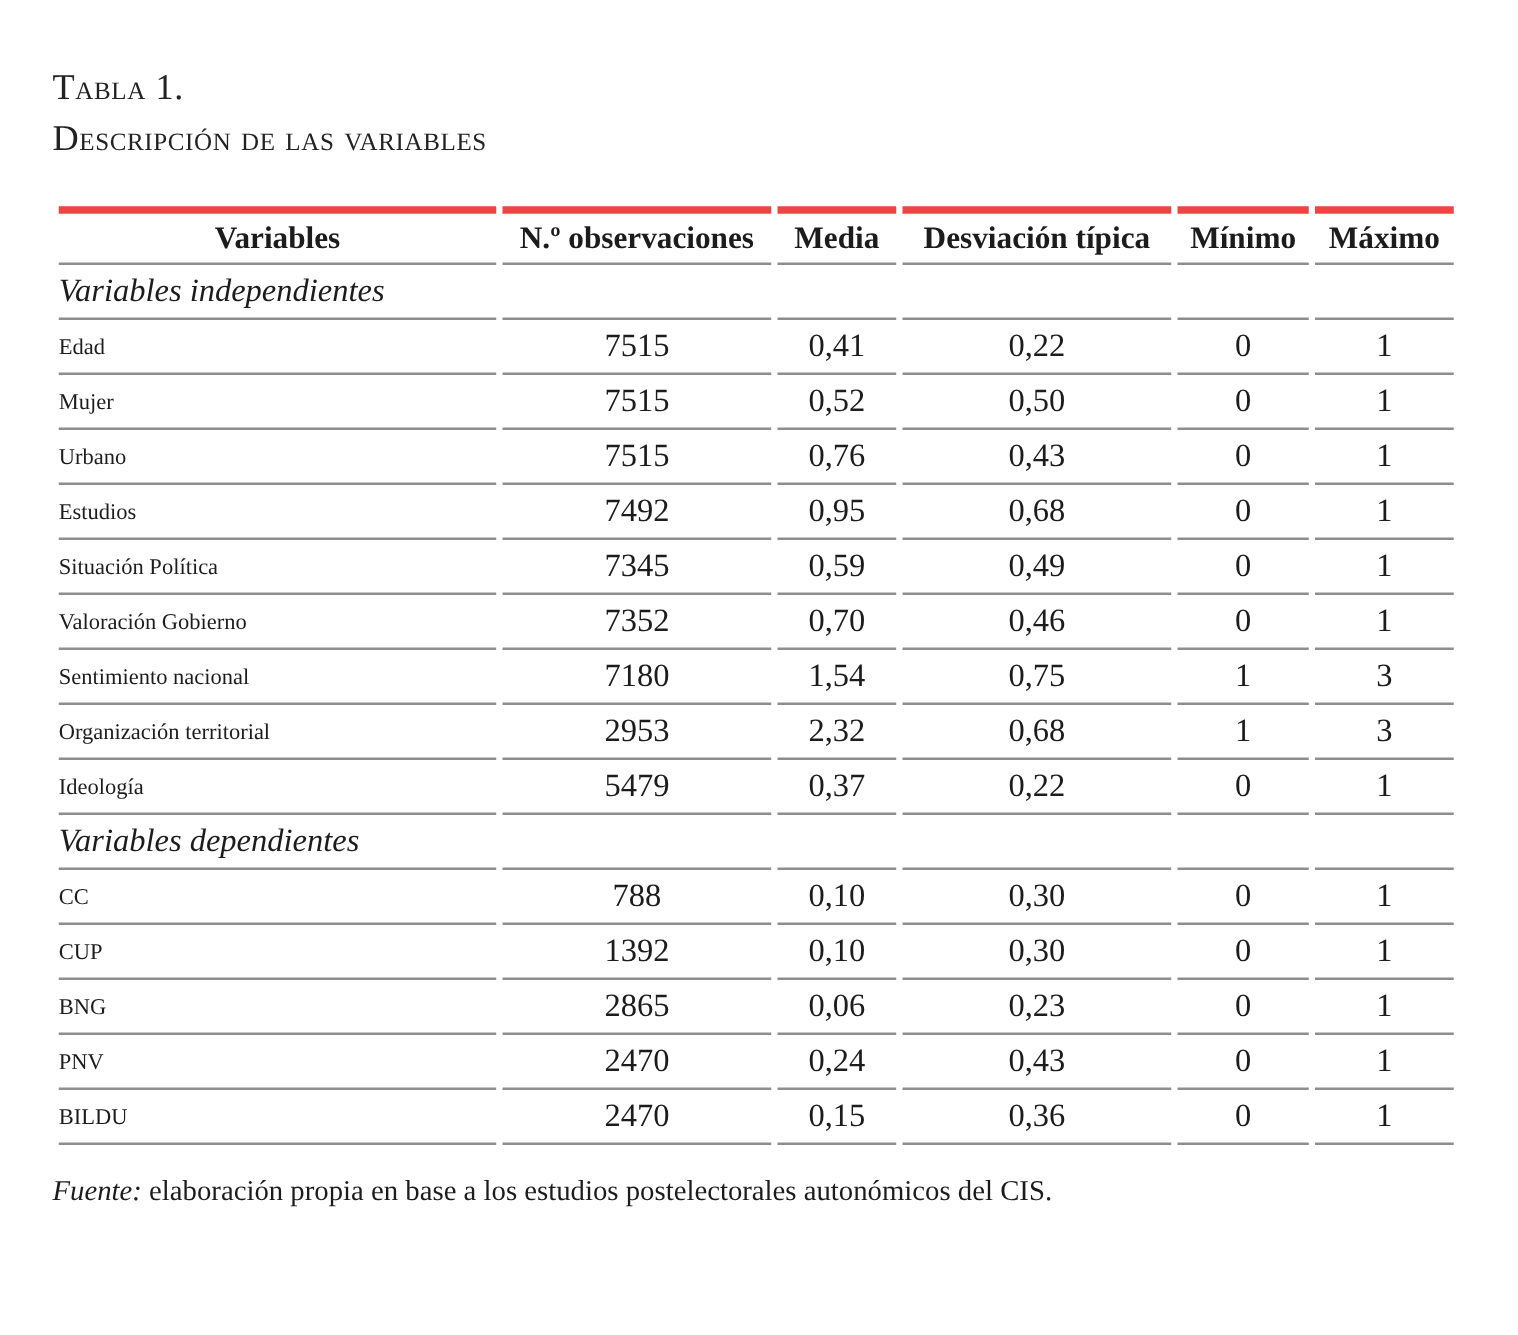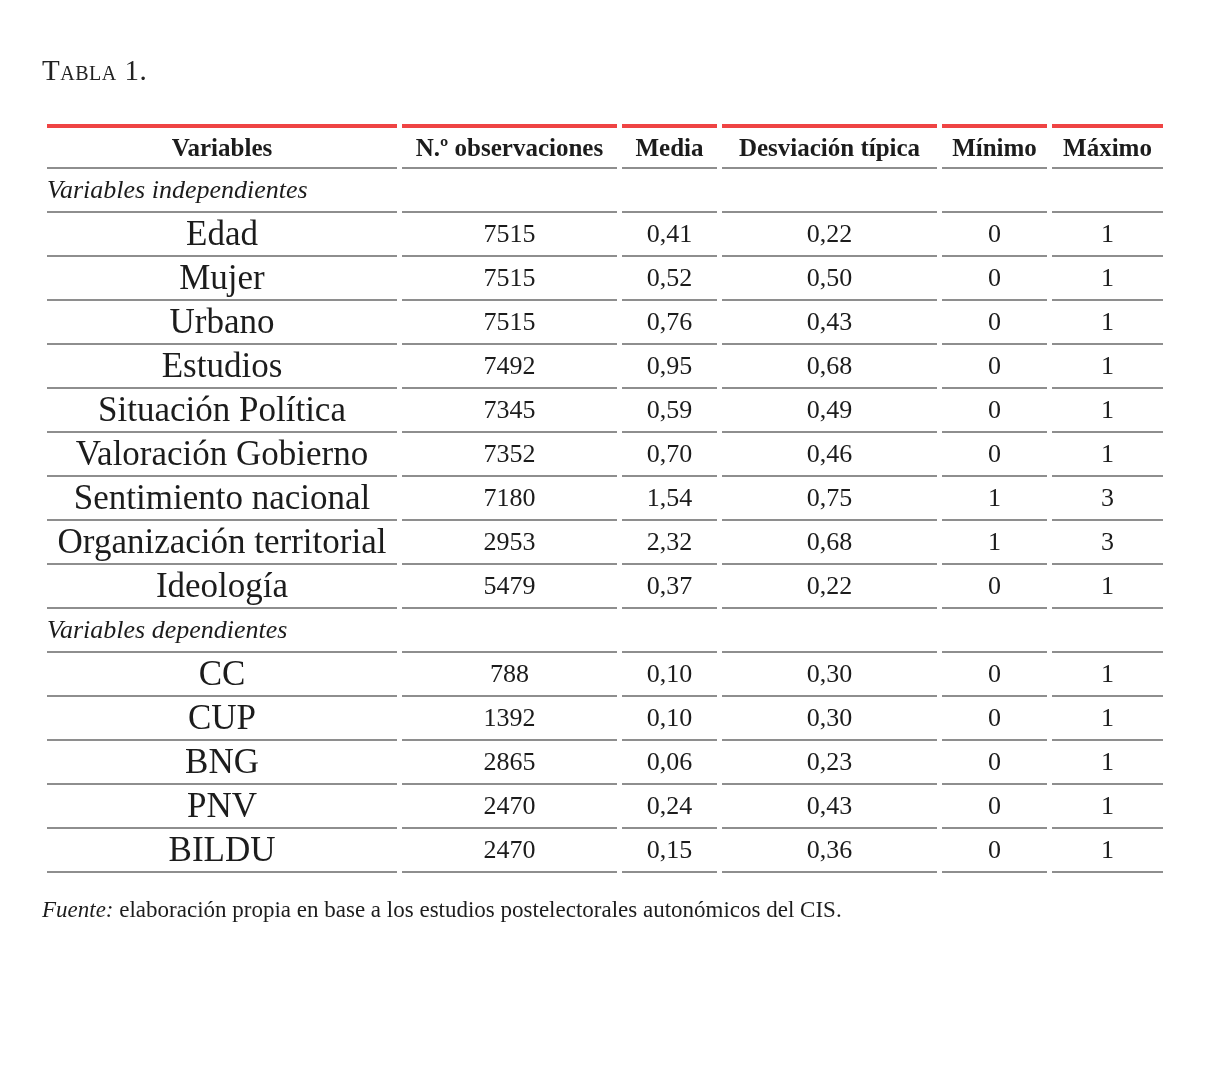--- a/index.html
+++ b/index.html
@@ -37,29 +37,29 @@
   table.stats-table th,
   table.stats-table td {
     padding: 0;
     height: 42px;
     vertical-align: middle;
     border-bottom: 2px solid #8e8e8e;
     overflow: hidden;
     white-space: nowrap;
   }
   table.stats-table thead th {
-    border-top: 4px solid #ef4444;
+    border-top: 6px solid #ef4444;
     font-weight: bold;
     font-size: 25px;
     text-align: center;
     height: 39px;
   }
   td.var-cell {
-    text-align: center;
-    font-size: 35px;
+    text-align: left;
+    font-size: 18px;
     margin-left: 32px;
   }
   td.num-cell {
     text-align: center;
     font-size: 26px;
   }
   td.section-label {
     font-style: italic;
     font-size: 26px;
     text-align: left;
@@ -75,20 +75,21 @@
     margin-top: 13px;
   }
 </style>
 </head>
 <body>
 
 <div class="page">
 
   <div class="doc-title">
     <div class="title-line">Tabla 1.</div>
+    <div class="title-line">Descripción de las variables</div>
   </div>
 
   <table class="stats-table">
     <colgroup>
       <col style="width:350px">
       <col style="width:215px">
       <col style="width:95px">
       <col style="width:215px">
       <col style="width:105px">
       <col style="width:111px">

